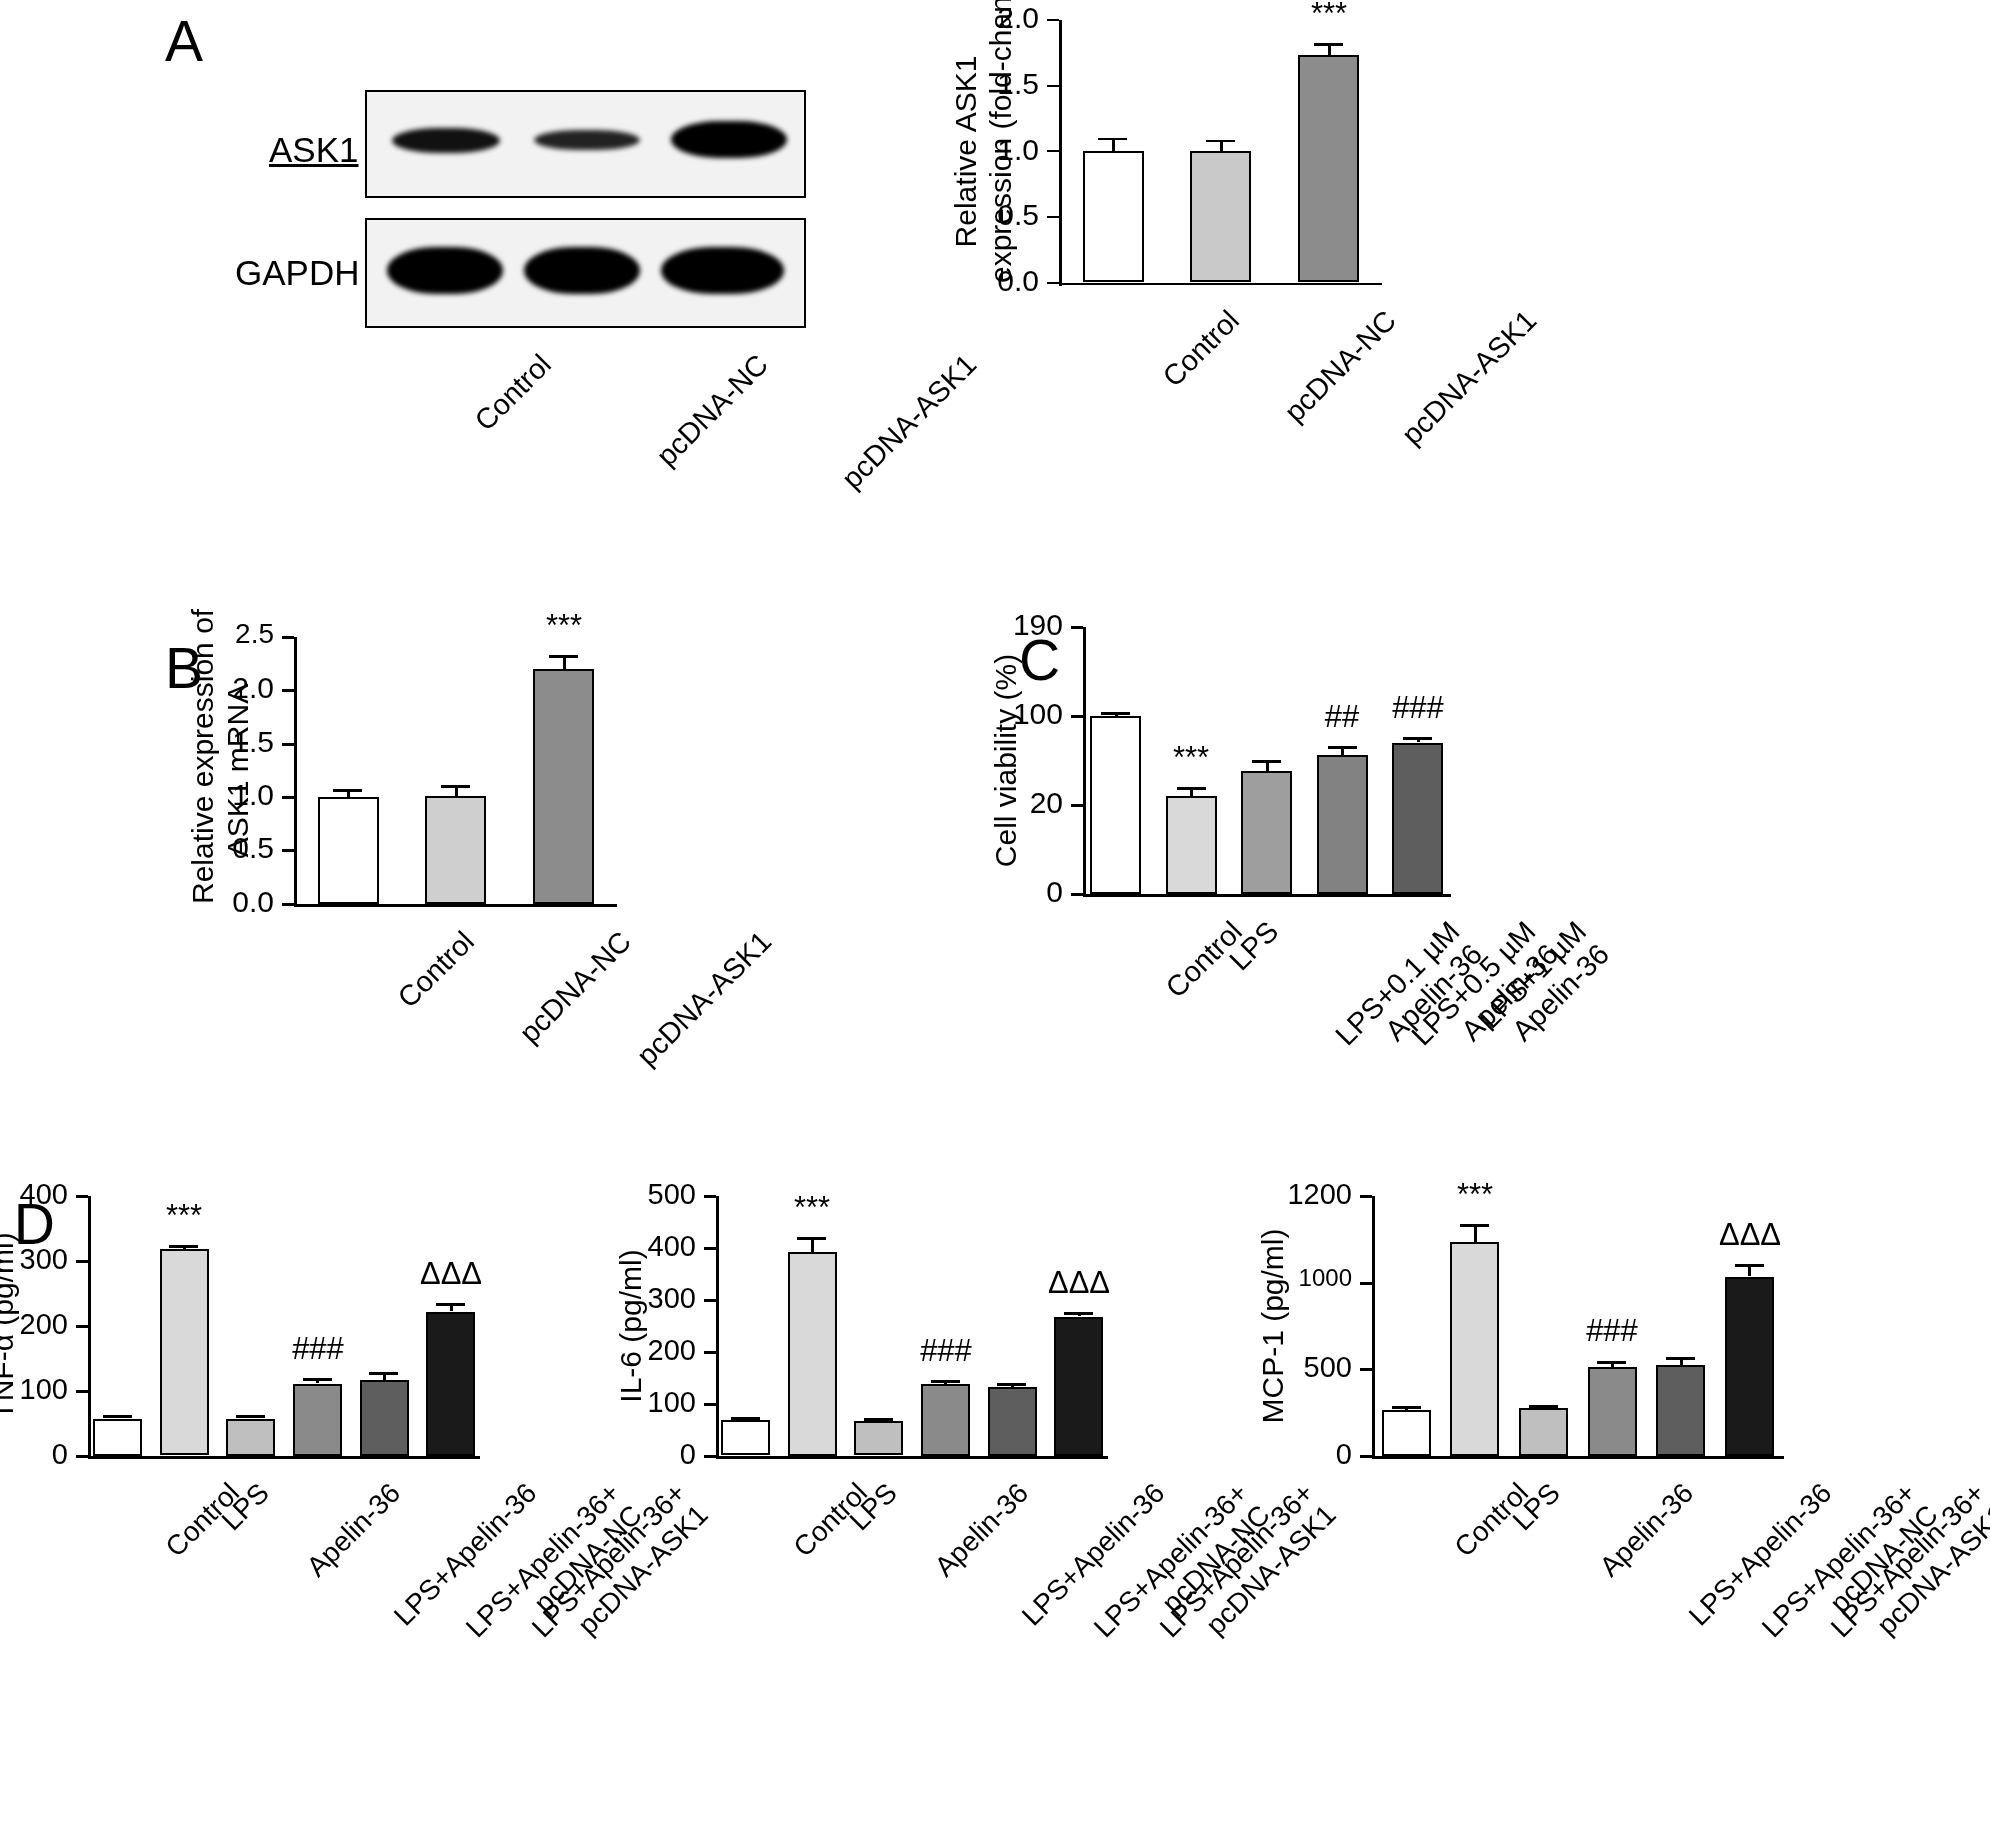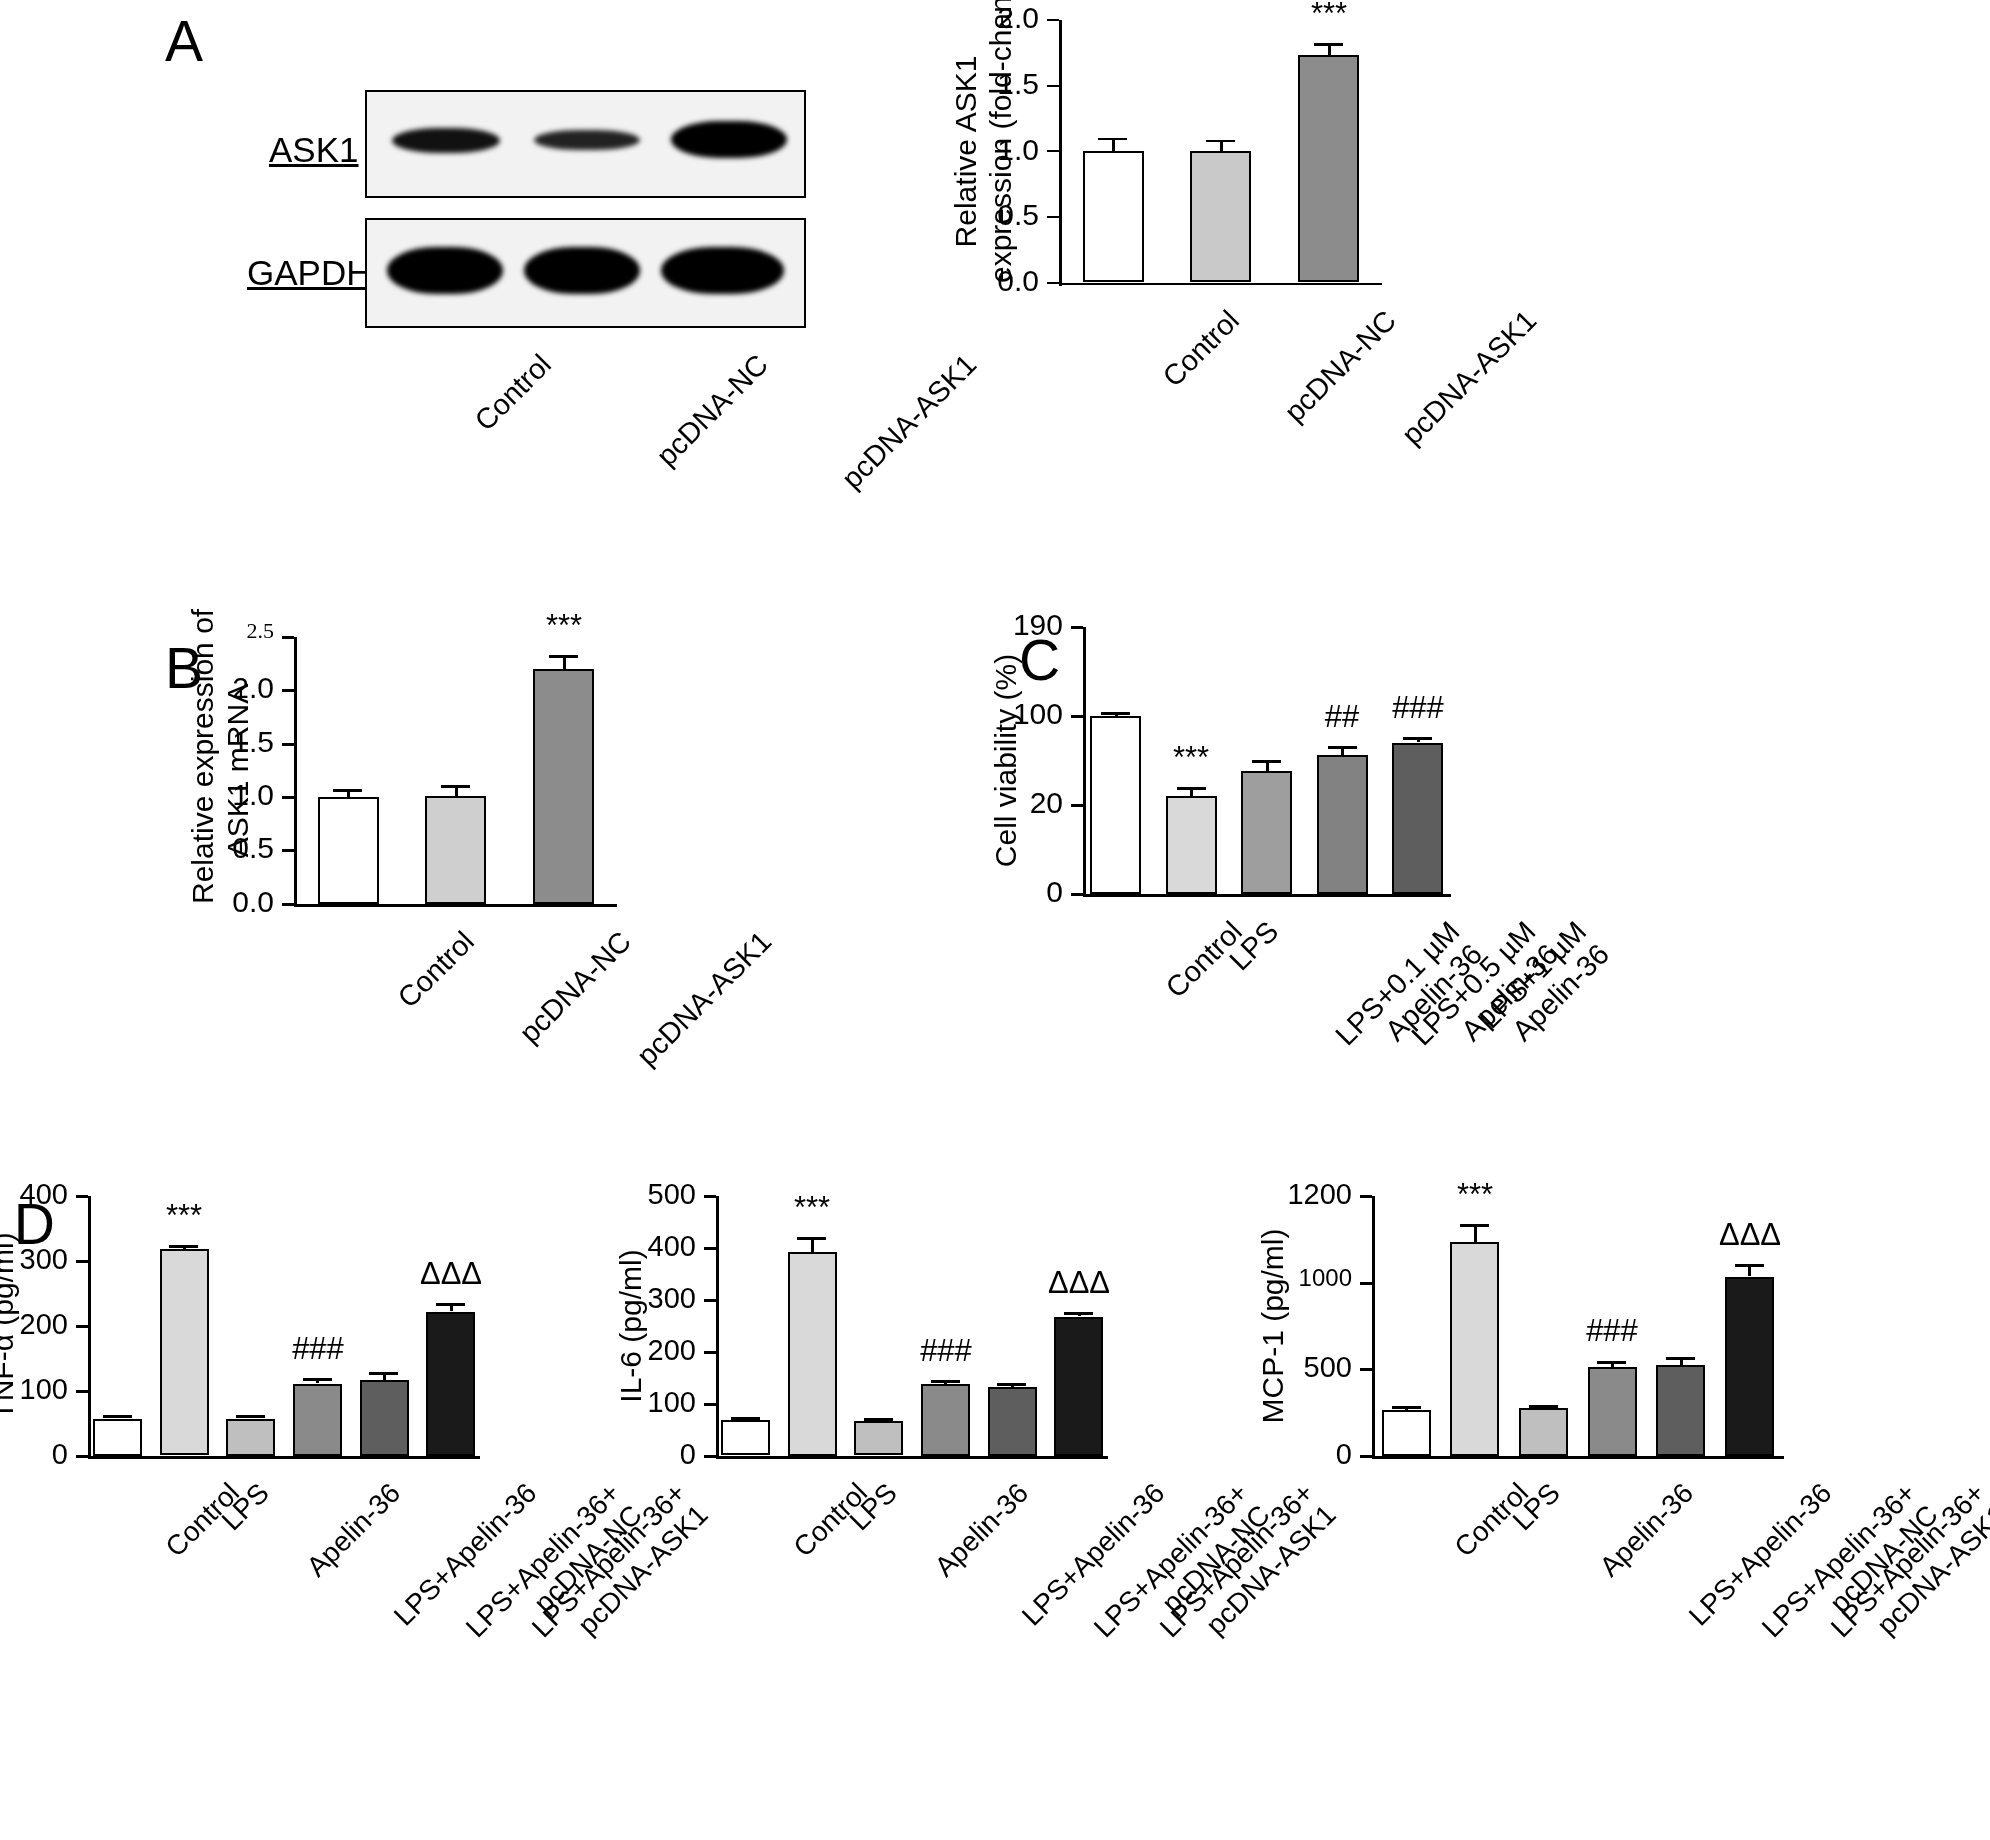--- a/index.html
+++ b/index.html
@@ -25,21 +25,21 @@
 </head>
 <body>
 
 <div class="panel-letter" style="left:165px;top:7.8px;">A</div>
 <div class="panel-letter" style="left:165px;top:635px;">B</div>
 <div class="panel-letter" style="left:1019px;top:627px;">C</div>
 <div class="panel-letter" style="left:13.7px;top:1191px;">D</div>
 
 <div style="position:absolute;left:0;top:0;">
   <div class="blotlabel" style="left:269px;top:130px;text-decoration:underline;">ASK1</div>
-  <div class="blotlabel" style="left:247px;top:253px;text-decoration:underline;">GAPDH</div>
+  <div class="blotlabel" style="left:235px;top:253px;">GAPDH</div>
 
   <div class="blotbox" style="left:365px;top:90px;width:441px;height:108px;">
     <div class="band" style="left:24.5px;top:36px;width:108px;height:24.5px;background:#111;filter:blur(2.9px);"></div>
     <div class="band" style="left:167px;top:38px;width:106px;height:19.6px;background:#222;filter:blur(2.9px);"></div>
     <div class="band" style="left:304px;top:29px;width:116px;height:37px;background:#000;filter:blur(2.9px);"></div>
   </div>
 
   <div class="blotbox" style="left:365px;top:218px;width:441px;height:110px;">
     <div class="band" style="left:19.6px;top:27.4px;width:116px;height:47px;background:#000;filter:blur(2.9px);"></div>
     <div class="band" style="left:157px;top:27.4px;width:116px;height:47px;background:#000;filter:blur(2.9px);"></div>
@@ -87,21 +87,21 @@
     <div class="ticklabel" style="font-size: 30px; top: 248px; left: -147px; width: 127px;">0.0</div>
     <div class="tick" style="top: 212px; left: -11.8px;"></div>
     <div class="ticklabel" style="font-size: 30px; top: 194px; left: -147px; width: 127px;">0.5</div>
     <div class="tick" style="top: 159px; left: -11.8px;"></div>
     <div class="ticklabel" style="font-size: 30px; top: 141px; left: -147px; width: 127px;">1.0</div>
     <div class="tick" style="top: 106px; left: -11.8px;"></div>
     <div class="ticklabel" style="font-size: 30px; top: 88px; left: -147px; width: 127px;">1.5</div>
     <div class="tick" style="top: 52px; left: -11.8px;"></div>
     <div class="ticklabel" style="font-size: 30px; top: 34px; left: -147px; width: 127px;">2.0</div>
     <div class="tick" style="top: -1px; left: -11.8px;"></div>
-    <div class="ticklabel" style="font-size: 22px; top: -19px; left: -147px; width: 127px; font-family: Liberation Serif, serif;">2.5</div>
+    <div class="ticklabel" style="font-size: 28px; top: -19px; left: -147px; width: 127px;">2.5</div>
     <div class="ylabel" style="left: -108px; top: 267px; width: 267px;">Relative expression of<br>ASK1 mRNA</div>
     <div class="bar" style="left: 23.5px; top: 160px; width: 61px; height: 107px; background: rgb(255, 255, 255);"></div>
     <div class="errbar" style="left: 53px; top: 152px; height: 7.5px;"></div>
     <div class="errcap" style="left: 39px; top: 152px; width: 29px;"></div>
     <div class="catlabel" style="font-size: 29px; left: 70px; top: 288px;">Control</div>
     <div class="bar" style="left: 131px; top: 159px; width: 61px; height: 108px; background: rgb(207, 207, 207);"></div>
     <div class="errbar" style="left: 161px; top: 148px; height: 10.7px;"></div>
     <div class="errcap" style="left: 147px; top: 148px; width: 29px;"></div>
     <div class="catlabel" style="font-size: 29px; left: 177px; top: 288px;">pcDNA-NC</div>
     <div class="bar" style="left: 239px; top: 32px; width: 61px; height: 235px; background: rgb(140, 140, 140);"></div>

